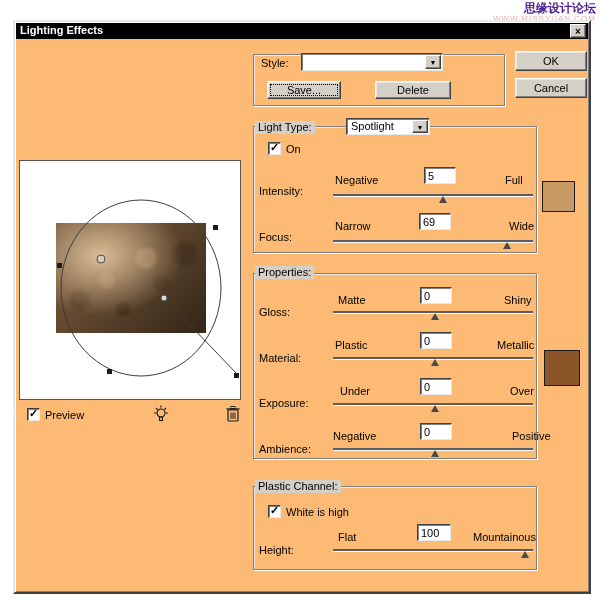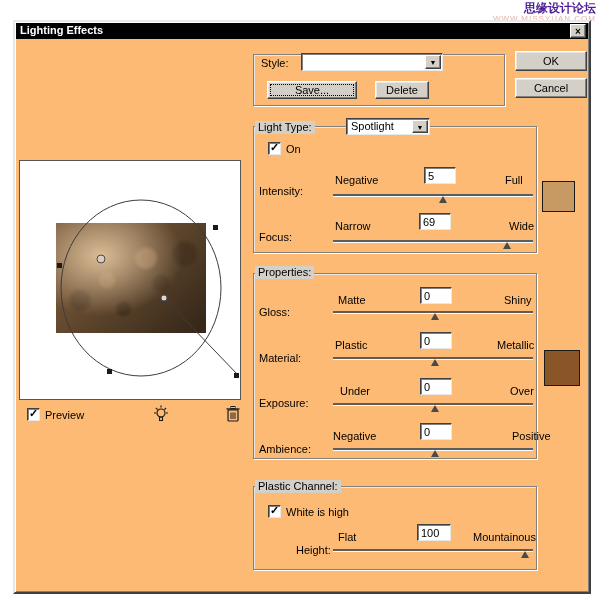--- a/index.html
+++ b/index.html
@@ -107,22 +107,22 @@
   </div>
 
   <div class="group" style="left:238px;top:32px;width:252px;height:52px;"></div>
   <span class="lbl" style="left:246px;top:35px;">Style:</span>
   <div class="dropdown" style="left:286px;top:31px;width:142px;">
     <span class="dd-value"></span>
     <span class="dd-btn">
         <span class="dd-arrow">▼</span>
       </span>
   </div>
-  <button class="btn focused" style="left:252px;top:59px;width:90px;height:18px;">Save...</button>
-  <button class="btn" style="left:360px;top:59px;width:54px;height:18px;">Delete</button>
+  <button class="btn focused" style="left:252px;top:59px;width:74px;height:18px;">Save...</button>
+  <button class="btn" style="left:360px;top:59px;width:76px;height:18px;">Delete</button>
 
   <button class="btn" style="left:500px;top:56px;width:72px;height:20px;">Cancel</button>
   <button class="btn" style="left:500px;top:29px;width:72px;height:20px;">OK</button>
 
   <div class="group" style="left:238px;top:104px;width:284px;height:127px;"></div>
   <span class="lbl onborder" style="left:240px;top:99px;">Light Type:</span>
   <div class="dropdown" style="left:331px;top:96px;width:84px;height:17px;">
     <span class="dd-value" style="top:1px;">Spotlight</span>
     <span class="dd-btn">
         <span class="dd-arrow">▼</span>
@@ -197,21 +197,21 @@
   <div class="group" style="left:238px;top:464px;width:284px;height:84px;"></div>
   <span class="lbl onborder" style="left:240px;top:458px;">Plastic Channel:</span>
   <div class="checkbox" style="left:253px;top:483px;">
     <span class="mark">✓</span>
   </div>
   <span class="lbl" style="left:271px;top:484px;">White is high</span>
 
   <span class="lbl" style="left:323px;top:509px;">Flat</span>
   <input class="valbox" style="left: 402px; top: 502px; width: 34px;" value="100">
   <span class="lbl" style="left:458px;top:509px;">Mountainous</span>
-  <span class="lbl" style="left:244px;top:522px;margin-left:37px;">Height:</span>
+  <span class="lbl" style="left:244px;top:522px;">Height:</span>
   <div class="slider" style="left:318px;top:523px;">
     <div class="track"></div>
     <div class="thumb" style="left: 96%;"></div>
   </div>
 
   <div class="previewpanel">
     <div class="stone"></div>
     <svg class="overlay" width="220" height="238" viewBox="0 0 220 238">
       <ellipse cx="121" cy="127" rx="80" ry="88" fill="none" stroke="#3c3c3c" stroke-width="1"></ellipse>
       <line x1="144" y1="137" x2="219" y2="215" stroke="#3c3c3c" stroke-width="1"></line>

